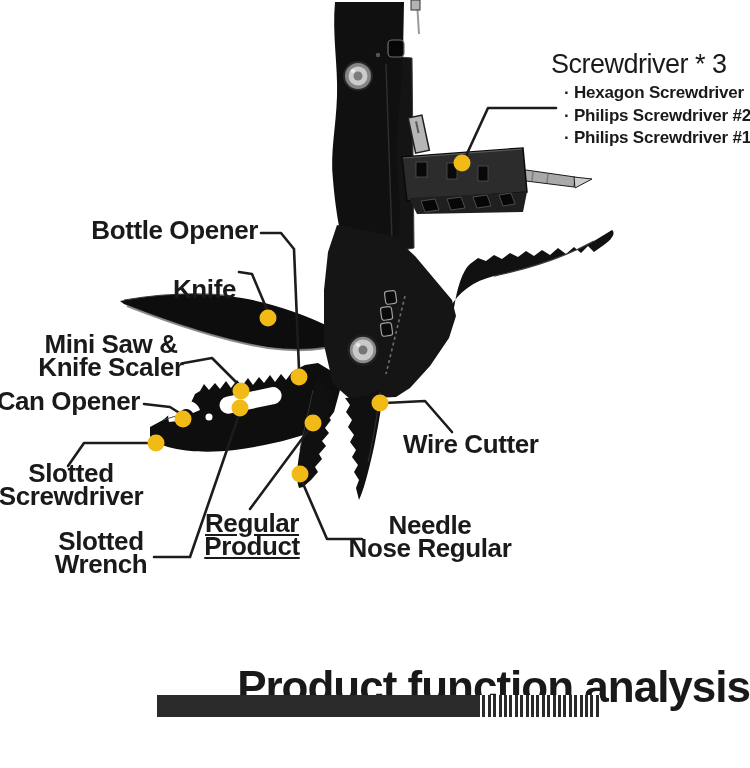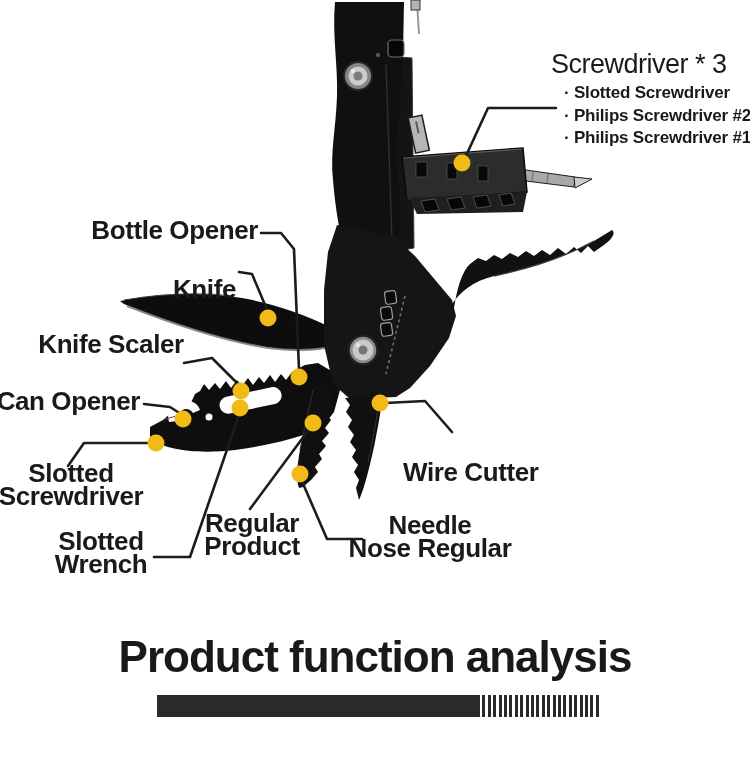--- a/index.html
+++ b/index.html
@@ -8,21 +8,21 @@
   .stage svg{position:absolute;left:0;top:0;}
   #labels-layer{position:absolute;left:0;top:0;width:750px;height:768px;pointer-events:none;}
   .callout-label{position:absolute;font-weight:bold;font-size:26px;line-height:0.9;
                  letter-spacing:-0.4px;color:#1a1a1a;white-space:nowrap;}
   .align-right{transform:translateX(-100%);text-align:right;}
   .align-center{transform:translateX(-50%);text-align:center;}
   .screwdriver-block{position:absolute;left:551px;top:49px;color:#1a1a1a;}
   .screwdriver-title{font-weight:normal;font-size:27px;line-height:30px;letter-spacing:-0.5px;white-space:nowrap;}
   .screwdriver-items{margin-top:3px;padding-left:13px;}
   .screwdriver-item{font-weight:bold;font-size:17px;line-height:22.5px;letter-spacing:-0.2px;white-space:nowrap;}
-  .footer-title{position:absolute;left:0;top:632px;width:750px;text-align:center;
+  .footer-title{position:absolute;left:0;top:662px;width:750px;text-align:right;
                 font-weight:bold;font-size:44px;letter-spacing:-1px;color:#191919;
                 font-family:"Liberation Sans",sans-serif;}
   .footer-bar{position:absolute;left:157px;top:695px;width:443px;height:22px;display:flex;}
   .footer-bar-solid{width:320px;height:100%;background:#2a2a2a;}
   .footer-bar-striped{flex:1;height:100%;
       background:repeating-linear-gradient(90deg,#2a2a2a 0 3px,#ffffff 3px 5.4px);}
 </style>
 </head>
 <body>
 
@@ -154,50 +154,51 @@
     </svg>
 
   <div id="labels-layer">
       <div class="callout-label align-right" style="left: 258px; top: 219px;">
         <div>Bottle Opener</div>
       </div>
       <div class="callout-label align-right" style="left: 236px; top: 257px; margin-top: 21px;">
         <div>Knife</div>
       </div>
       <div class="callout-label align-center" style="left: 111px; top: 333px;">
+        <div>Mini Saw &amp;</div>
         <div>Knife Scaler</div>
       </div>
       <div class="callout-label align-right" style="left: 140px; top: 390px;">
         <div>Can Opener</div>
       </div>
       <div class="callout-label align-center" style="left: 71px; top: 462px;">
         <div>Slotted</div>
         <div>Screwdriver</div>
       </div>
       <div class="callout-label align-center" style="left: 101px; top: 530px;">
         <div>Slotted</div>
         <div>Wrench</div>
       </div>
-      <div class="callout-label align-center" style="left: 252px; top: 512px;">
+      <div class="callout-label align-center" style="left: 252px; top: 512px; text-decoration: underline;">
         <div>Regular</div>
         <div>Product</div>
       </div>
-      <div class="callout-label align-left" style="left: 403px; top: 433px; margin-top: 28px;">
+      <div class="callout-label align-left" style="left: 403px; top: 433px;">
         <div>Wire Cutter</div>
       </div>
       <div class="callout-label align-center" style="left: 430px; top: 514px;">
         <div>Needle</div>
         <div>Nose Regular</div>
       </div>
     </div>
 
   <div class="screwdriver-block">
     <div class="screwdriver-title">Screwdriver * 3</div>
     <div class="screwdriver-items">
-      <div class="screwdriver-item">· Slotted Screwdriver</div>
+      <div class="screwdriver-item">· Hexagon Screwdriver</div>
       <div class="screwdriver-item">· Philips Screwdriver #2</div>
       <div class="screwdriver-item">· Philips Screwdriver #1</div>
     </div>
   </div>
 
   <div class="footer-title">Product function analysis</div>
   <div class="footer-bar">
     <div class="footer-bar-solid"></div>
     <div class="footer-bar-striped"></div>
   </div>

